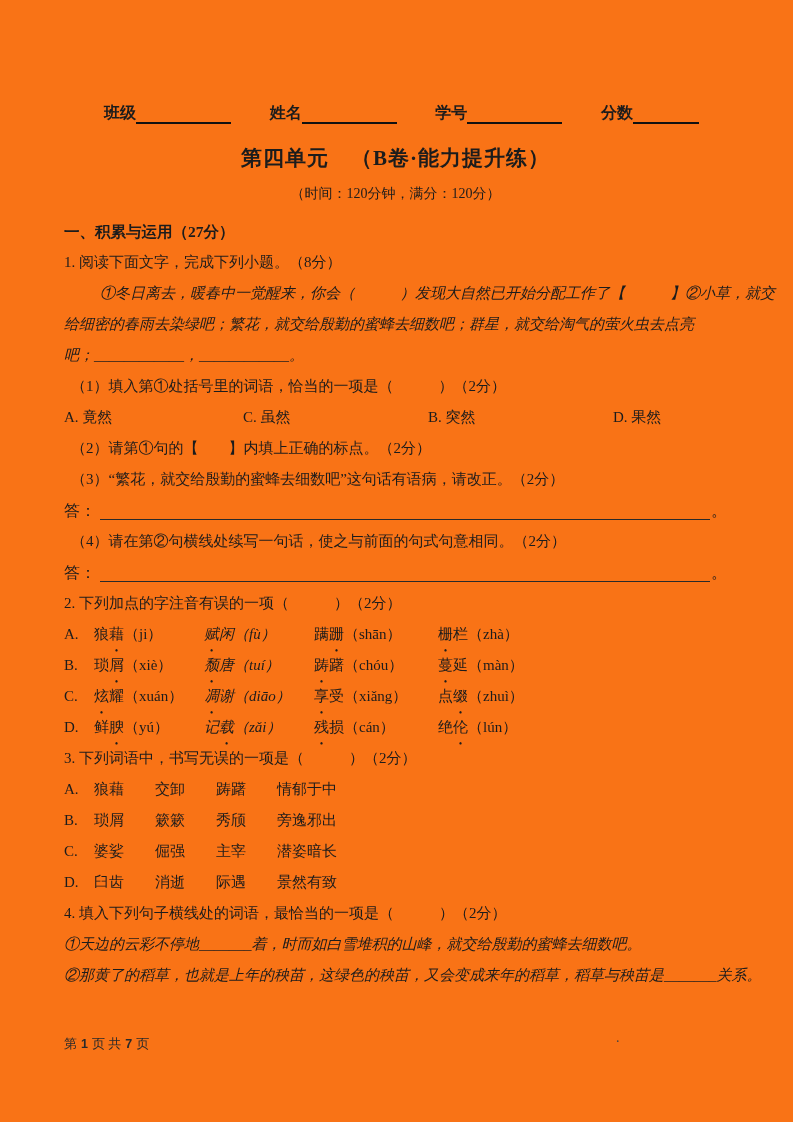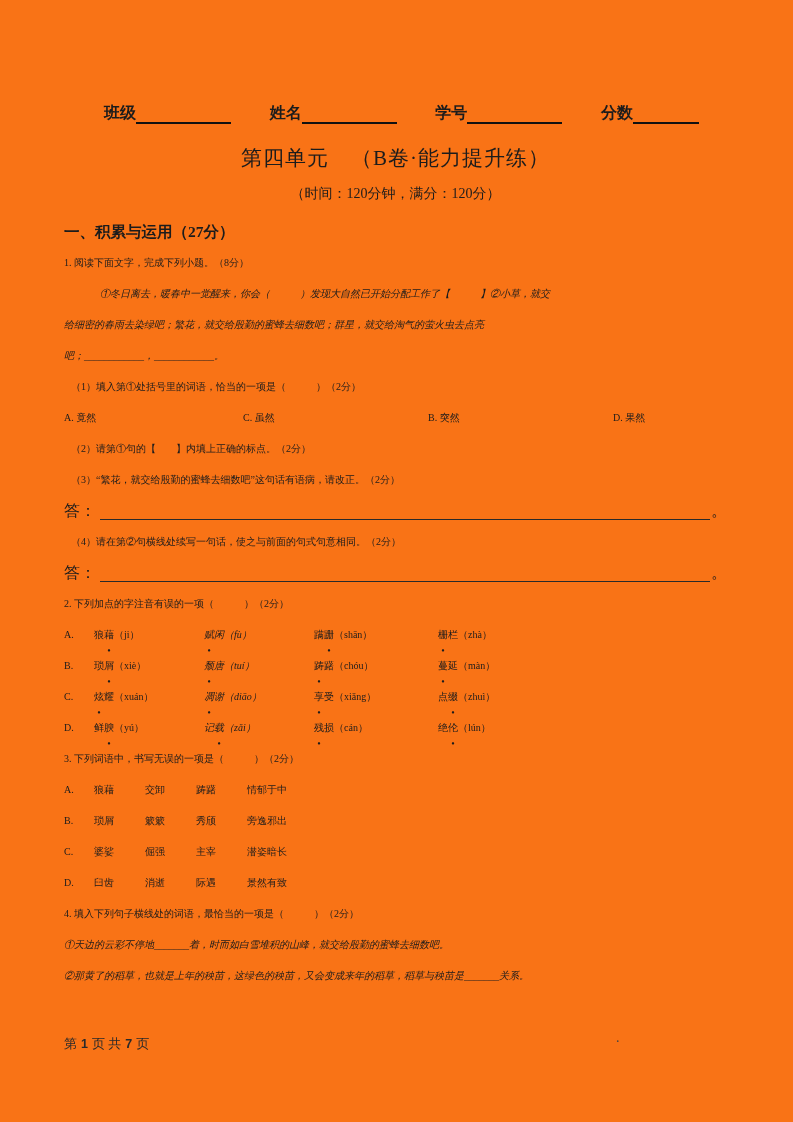--- a/index.html
+++ b/index.html
@@ -23,39 +23,39 @@
   }
   .hdr-field { display: flex; align-items: flex-end; }
   .hdr-label { font-weight: bold; font-size: 16px; line-height: 22px; }
   .hdr-blank { display: inline-block; border-bottom: 2px solid #111; height: 18px; }
   .hdr-blank.w-long { width: 95px; }
   .hdr-blank.w-short { width: 66px; }
   .title {
     margin-top: 16px;
     text-align: center;
     font-size: 21px;
-    font-weight: normal;
+    font-weight: bold;
     line-height: 36px;
     letter-spacing: 1px;
   }
   .subtitle {
     margin-top: 6px;
     text-align: center;
     font-size: 14px;
     line-height: 24px;
   }
   .section-heading {
     margin-top: 10px;
     font-weight: bold;
     font-size: 15.5px;
     line-height: 31px;
   }
   .line {
     line-height: 31px;
-    font-size: 10px;
+    font-size: 15px;
     white-space: nowrap;
   }
   .sub-indent { margin-left: 7px; }
   .passage-indent { padding-left: 36px; }
   .kai {
     font-style: italic;
     font-family: "Liberation Serif", "DejaVu Serif", serif;
   }
   
   .opt-row { display: flex; gap: 35px; }

